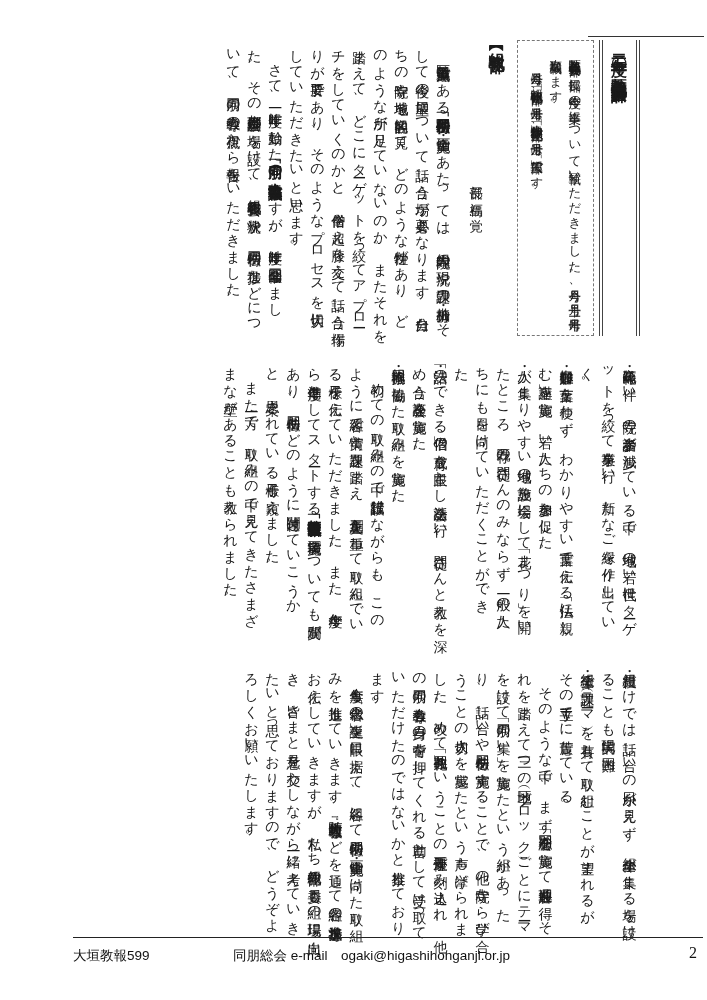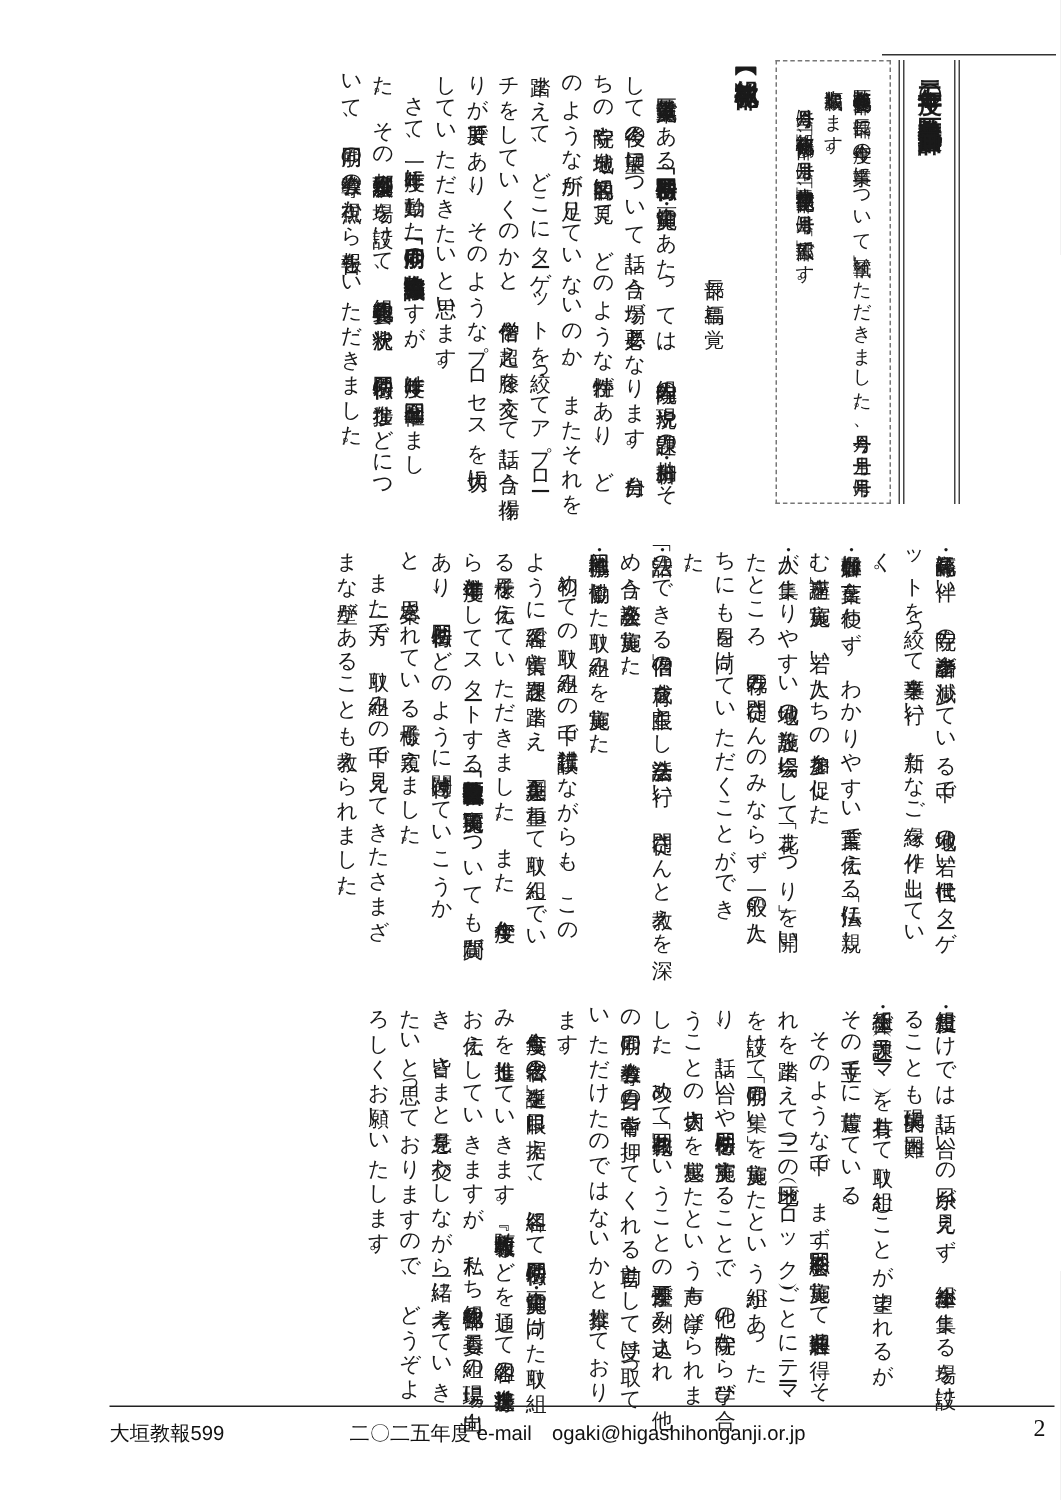--- a/index.html
+++ b/index.html
@@ -122,17 +122,17 @@
   <div class="vrow row3">
       <p class="para"><span>・組役員だけでは話し合いの糸口が見えず、組全体が集まる場を設けることも現実的に困難。</span></p>
       <p class="para"><span>・組全体で課題（テーマ）を共有して取り組むことが望まれるが、その手立てに苦慮している。</span></p>
       <p class="para indent"><span>そのような中で、まず「同朋総会」を実施して共通理解を得、それを踏まえて三つの地区（ブロック）ごとにテーマを設けて「同朋の集い」を実施したという組があったり、話し合いや同朋特伝を実施することで、他の寺院から学び合うことの大切さを実感したという声も挙げられました。改めて「共同教化」ということの重要性が刻み込まれ、他の同朋の会教導も自身の背中を押してくれる助言として受け取っていただけたのではないかと推察しております。</span></p>
       <p class="para indent"><span>今年度も「念仏者の誕生」を眼目に据えて、各組にて同朋特伝の企画・実施に向けた取り組みを推進していきます。随時『大垣教報』などを通して各組の進捗状況等をお伝えしていきますが、私たち組教化部の委員も組の現場に出向き、皆さまと意見を交わしながら一緒に考えていきたいと思っておりますので、どうぞよろしくお願いいたします。</span></p>
     </div>
 
   <div class="footer-rule"></div>
   <div class="footer">
     <span class="footer-left">大垣教報599</span>
-    <span class="footer-center">二〇二五年度 e-mail　ogaki@higashihonganji.or.jp</span>
+    <span class="footer-center">同朋総会 e-mail　ogaki@higashihonganji.or.jp</span>
     <span class="footer-right">2</span>
   </div>
 
 </div>
 
 </body></html>

